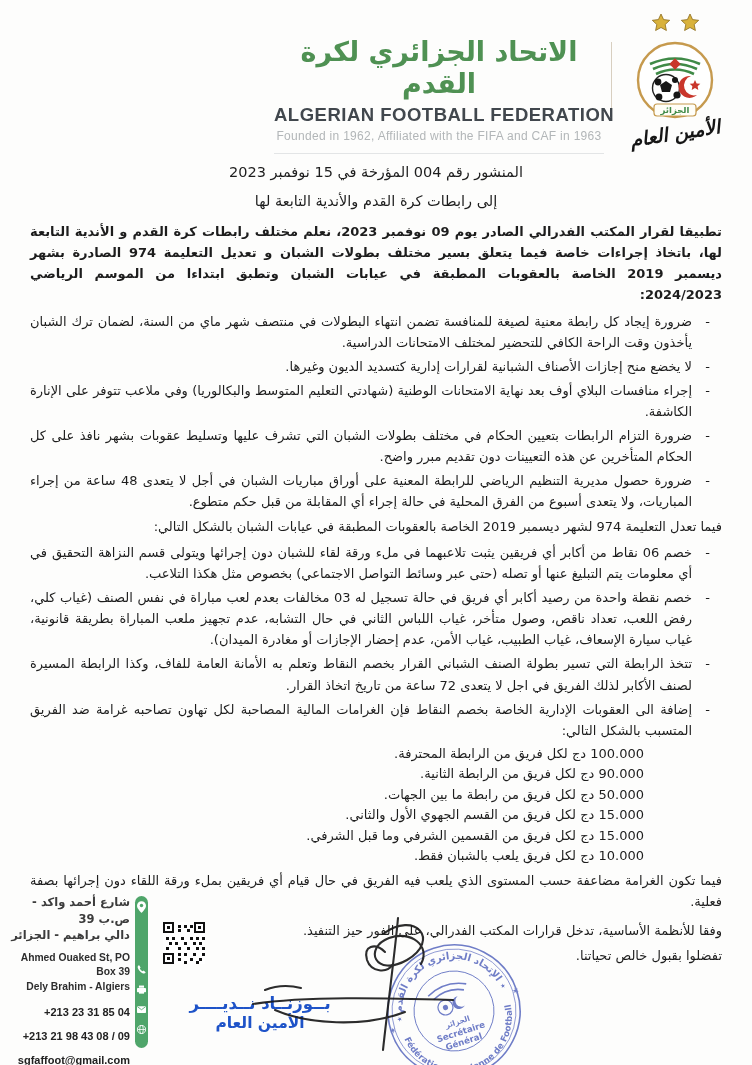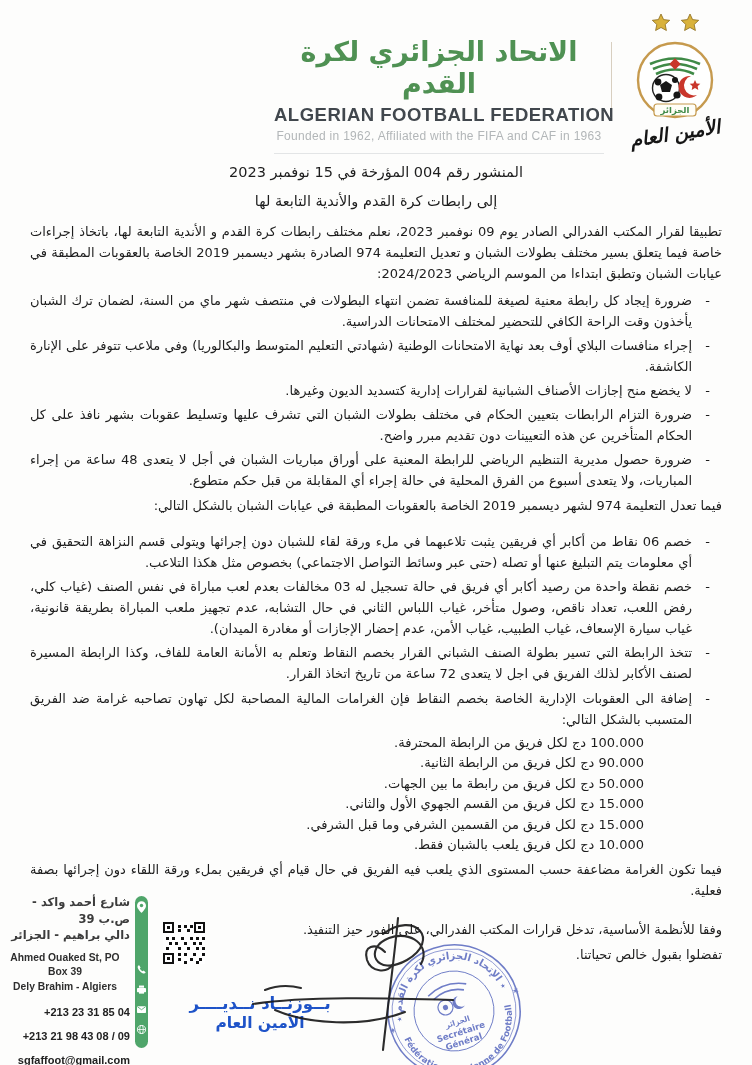--- a/index.html
+++ b/index.html
@@ -20,34 +20,34 @@
             border-bottom:1px solid #e3e5e6; padding-bottom:10px;}
   .head-divider{ position:absolute; right:140px; top:42px; height:66px; width:1px; background:#d8cfc0; }
   .logo-wrap{ position:absolute; right:18px; top:8px; width:118px; text-align:center; }
   .handwritten{ position:absolute; right:22px; top:122px; width:110px; text-align:center;
                 font-size:19px; font-weight:bold; font-style:italic; color:#161616;
                 transform:rotate(-9deg); direction:rtl; }
   
   .doc{ direction:rtl; padding:4px 30px 0 30px; font-size:13px; line-height:1.62; text-align:justify; }
   .c-bold{ font-weight:normal; }
   .title{ text-align:center; font-size:14.5px; margin-bottom:9px; line-height:1.4; }
-  .intro{ margin-bottom:6px; }
+  .intro{ margin-bottom:6px;font-weight:bold; }
   .bullet{ position:relative; padding-right:30px; margin-bottom:3px; }
   .bullet::before{ content:"-"; position:absolute; right:12px; top:0; }
-  .amend{ margin:4px 0 15px 0; }
+  .amend{ margin:4px 0 5px 0; }
   .fines{ padding-right:78px; text-align:right; line-height:1.5; margin-bottom:4px; }
   .fines div{ margin-bottom:1px; }
   .close2,.close3{ text-align:right; }
-  .close1{ margin-bottom:18px; }
+  .close1{ margin-bottom:8px; }
   .close3{ margin-top:4px; }
   
   .footer-left{ position:absolute; left:0; top:894px; width:130px; text-align:right; }
   .addr-ar{ direction:rtl; font-size:11.5px; font-weight:600; color:#3c3c3c; line-height:1.45; }
   .addr-en{ font-family:"Liberation Sans", sans-serif; font-size:10.3px; font-weight:bold;
-            color:#2e2e2e; line-height:1.4; margin-top:7px;text-align:center; }
+            color:#2e2e2e; line-height:1.4; margin-top:7px; }
   .c-line{ font-family:"Liberation Sans", sans-serif; font-size:11px; font-weight:600;
            color:#222; margin-top:12px; white-space:nowrap; }
   .green-bar{ position:absolute; left:135px; top:896px; width:13px; height:152px;
               background:#4fa56a; border-radius:7px; }
   .green-bar svg{ position:absolute; left:2px; }
   .qr{ position:absolute; left:163px; top:922px; width:42px; height:42px; background:#fff; }
   .qr .fp{ position:absolute; width:11px; height:11px; border:2.5px solid #111; }
   .qr .fp i{ position:absolute; left:2px; top:2px; width:3px; height:3px; background:#111; display:block;}
   .qr .dots{ position:absolute; left:0; top:0; width:3px; height:3px; background:transparent;
     box-shadow:15px 3px #111,21px 3px #111,27px 3px #111,15px 7px #111,24px 7px #111,
@@ -117,22 +117,22 @@
   </header>
 
   <main class="doc">
     <div class="title c-bold">المنشور رقم 004 المؤرخة في 15 نوفمبر 2023</div>
     <div class="title c-bold">إلى رابطات كرة القدم والأندية التابعة لها</div>
 
     <p class="intro">تطبيقا لقرار المكتب الفدرالي الصادر يوم 09 نوفمبر 2023، نعلم مختلف رابطات كرة القدم و الأندية التابعة لها، باتخاذ إجراءات خاصة فيما يتعلق بسير مختلف بطولات الشبان و تعديل التعليمة 974 الصادرة بشهر ديسمبر 2019 الخاصة بالعقوبات المطبقة في عيابات الشبان وتطبق ابتداءا من الموسم الرياضي 2024/2023:</p>
 
     <div>
       <div class="bullet">ضرورة إيجاد كل رابطة معنية لصيغة للمنافسة تضمن انتهاء البطولات في منتصف شهر ماي من السنة، لضمان ترك الشبان يأخذون وقت الراحة الكافي للتحضير لمختلف الامتحانات الدراسية.</div>
+      <div class="bullet">لا يخضع منح إجازات الأصناف الشبانية لقرارات إدارية كتسديد الديون وغيرها.</div>
       <div class="bullet">إجراء منافسات البلاي أوف بعد نهاية الامتحانات الوطنية (شهادتي التعليم المتوسط والبكالوريا) وفي ملاعب تتوفر على الإنارة الكاشفة.</div>
-      <div class="bullet">لا يخضع منح إجازات الأصناف الشبانية لقرارات إدارية كتسديد الديون وغيرها.</div>
       <div class="bullet">ضرورة التزام الرابطات بتعيين الحكام في مختلف بطولات الشبان التي تشرف عليها وتسليط عقوبات بشهر نافذ على كل الحكام المتأخرين عن هذه التعيينات دون تقديم مبرر واضح.</div>
       <div class="bullet">ضرورة حصول مديرية التنظيم الرياضي للرابطة المعنية على أوراق مباريات الشبان في أجل لا يتعدى 48 ساعة من إجراء المباريات، ولا يتعدى أسبوع من الفرق المحلية في حالة إجراء أي المقابلة من قبل حكم متطوع.</div>
     </div>
 
     <p class="amend c-bold">فيما تعدل التعليمة 974 لشهر ديسمبر 2019 الخاصة بالعقوبات المطبقة في عيابات الشبان بالشكل التالي:</p>
 
     <div>
       <div class="bullet">خصم 06 نقاط من أكابر أي فريقين يثبت تلاعبهما في ملء ورقة لقاء للشبان دون إجرائها ويتولى قسم النزاهة التحقيق في أي معلومات يتم التبليغ عنها أو تصله (حتى عبر وسائط التواصل الاجتماعي) بخصوص مثل هكذا التلاعب.</div>
       <div class="bullet">خصم نقطة واحدة من رصيد أكابر أي فريق في حالة تسجيل له 03 مخالفات بعدم لعب مباراة في نفس الصنف (غياب كلي، رفض اللعب، تعداد ناقص، وصول متأخر، غياب اللباس الثاني في حال التشابه، عدم تجهيز ملعب المباراة بطريقة قانونية، غياب سيارة الإسعاف، غياب الطبيب، غياب الأمن، عدم إحضار الإجازات أو مغادرة الميدان).</div>
       <div class="bullet">تتخذ الرابطة التي تسير بطولة الصنف الشباني القرار بخصم النقاط وتعلم به الأمانة العامة للفاف، وكذا الرابطة المسيرة لصنف الأكابر لذلك الفريق في اجل لا يتعدى 72 ساعة من تاريخ اتخاذ القرار.</div>

